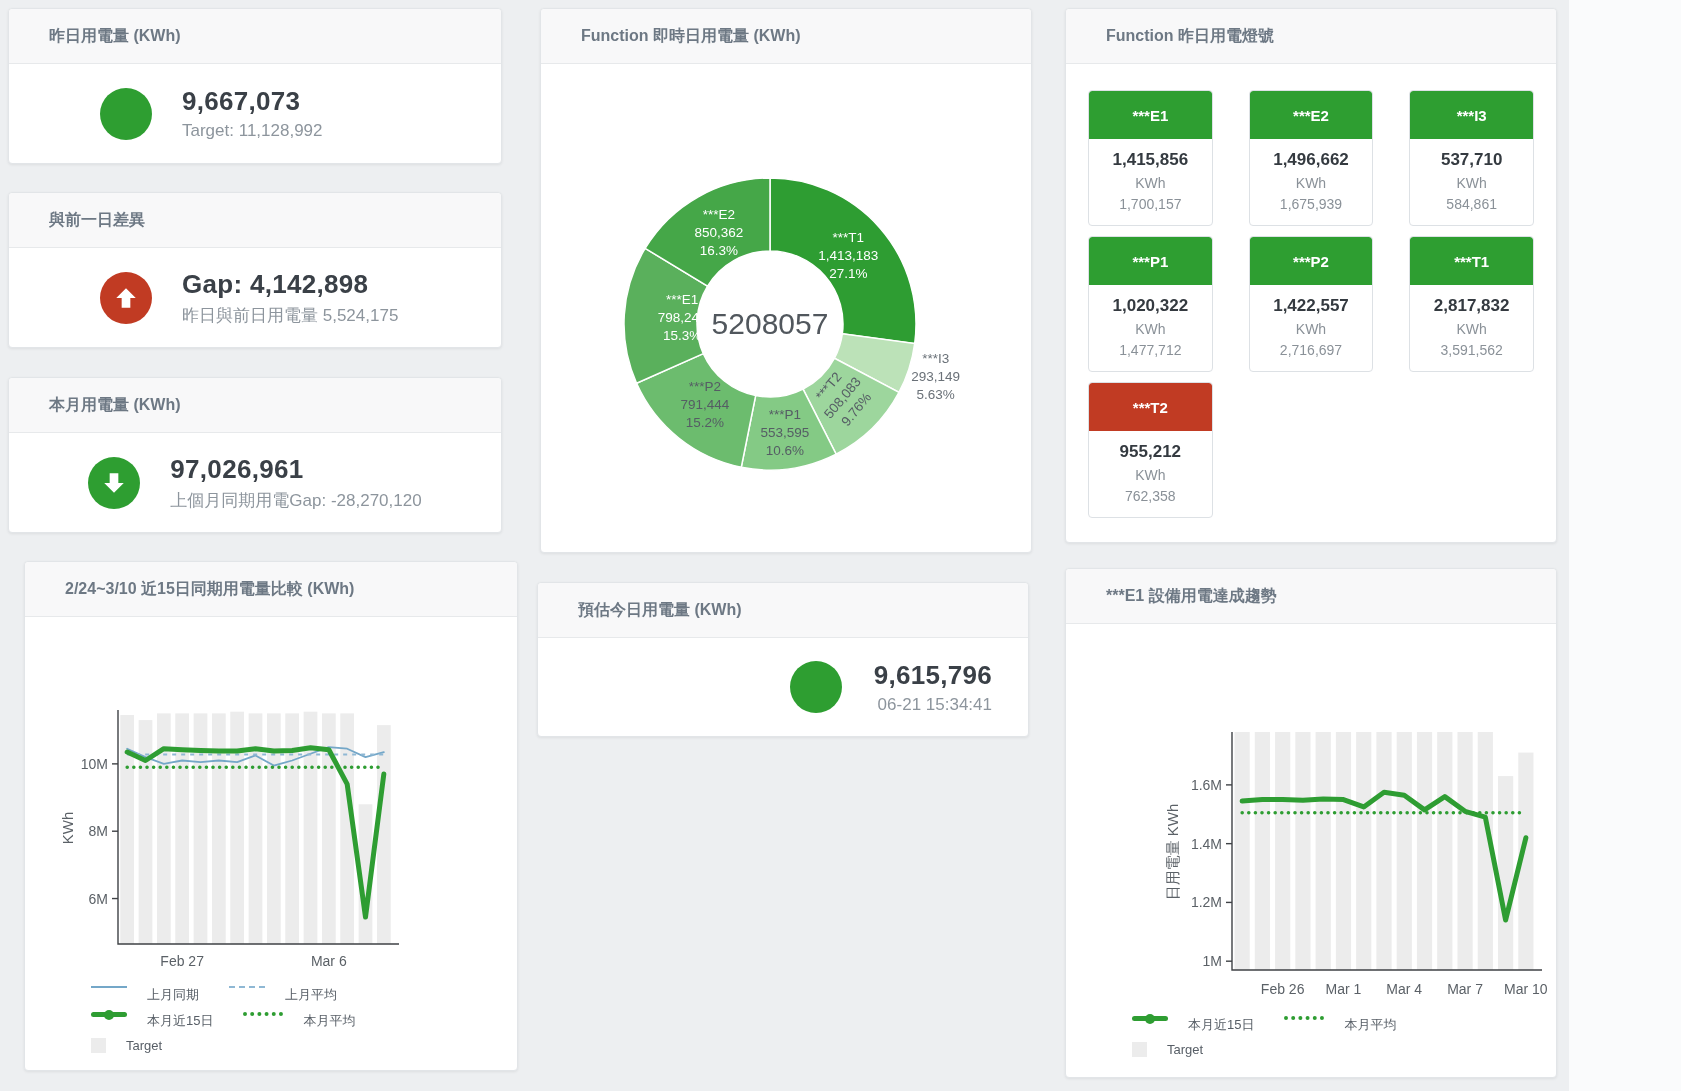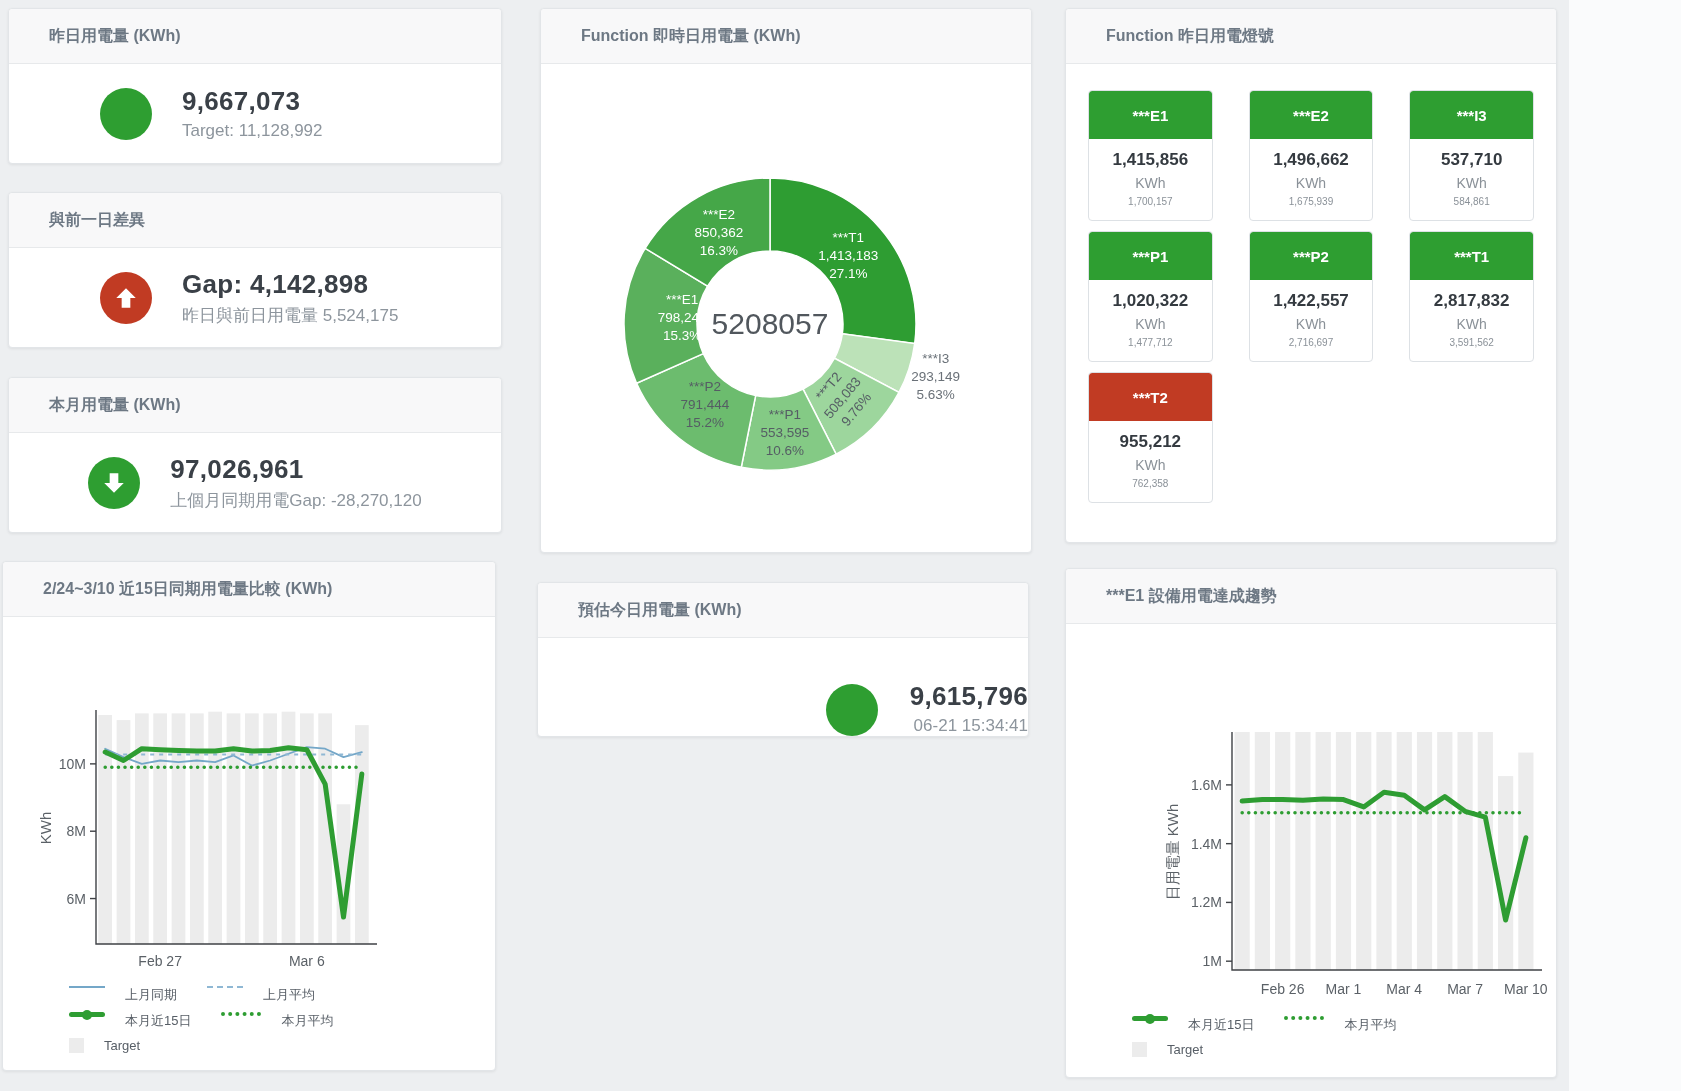--- a/index.html
+++ b/index.html
@@ -24,30 +24,30 @@
   
   .stat-row { display:flex; align-items:center; justify-content:center; gap:30px; height:calc(100% - 55px); }
   .circle {
     width:52px; height:52px; border-radius:50%; background:#2e9e31; flex:0 0 52px;
     display:flex; align-items:center; justify-content:center;
   }
   .circle.red { background:#c13b23; }
   .stat-text { min-width:228px; }
   .stat-text .v { font-size:26px; font-weight:bold; color:#3a4047; letter-spacing:.3px; }
   .stat-text .s { font-size:17px; color:#8d959d; margin-top:4px; }
-  .stat-row.right { justify-content:flex-end; gap:32px;align-items:flex-end; }
+  .stat-row.right { justify-content:flex-end; padding-right:36px; gap:32px; }
   .stat-row.right .stat-text { min-width:0; text-align:right; }
   
   .tiles { padding:26px 22px; display:grid; grid-template-columns:repeat(3,1fr); column-gap:36px; row-gap:10px; }
   .tile { border:1px solid #dde1e5; border-radius:4px; overflow:hidden; background:#fff; }
   .tile-head { height:48px; display:flex; align-items:center; justify-content:center; color:#fff; font-weight:bold; font-size:15px; border-radius:3px 3px 0 0; }
   .tile-body { text-align:center; padding:11px 0 13px; }
   .tile-val { font-size:17px; font-weight:bold; color:#343a40; }
   .tile-unit { font-size:14px; color:#8a9198; margin-top:5px; }
-  .tile-target { font-size:10px; color:#8a9198; margin-top:5px; }
+  .tile-target { font-size:14px; color:#8a9198; margin-top:5px; }
   
   .chart-wrap { padding-top:85px; }
   .chart-wrap.trend { padding-top:98px; }
   svg { display:block; }
   .legend { margin:12px 0 0 66px; font-size:13px; color:#575e66; }
   .legend-row { display:flex; align-items:center; gap:30px; margin-bottom:8px; }
   .legend-item { display:flex; align-items:flex-start; gap:20px; cursor:default; }
   .sw { display:inline-block; width:36px; }
   .sw-line { border-top:2px solid; }
   .sw-dash { border-top:2px dashed; }
@@ -95,21 +95,21 @@
         <path d="M12 3 L21 12 H16 V21 H8 V12 H3 Z" fill="#ffffff"></path>
       </svg>
     </div>
     <div class="stat-text">
       <div class="v">97,026,961</div>
       <div class="s">上個月同期用電Gap: -28,270,120</div>
     </div>
   </div>
 </div>
 
-<div class="card" style="left:2px;top:561px;width:494px;height:510px;">
+<div class="card" style="left:24px;top:561px;width:494px;height:510px;">
   <div class="card-header">2/24~3/10 近15日同期用電量比較 (KWh)</div>
   <div class="chart-wrap">
     <svg id="chart-compare" width="480" height="272" style="margin-left:8px">
         <rect x="87.29166666666667" y="13.050359712230204" width="13.75" height="228.9496402877698" fill="#ececec"></rect>
         <rect x="105.625" y="18.100719424460408" width="13.75" height="223.8992805755396" fill="#ececec"></rect>
         <rect x="123.95833333333331" y="11.366906474820155" width="13.75" height="230.63309352517985" fill="#ececec"></rect>
         <rect x="142.29166666666666" y="11.366906474820155" width="13.75" height="230.63309352517985" fill="#ececec"></rect>
         <rect x="160.625" y="11.366906474820155" width="13.75" height="230.63309352517985" fill="#ececec"></rect>
         <rect x="178.95833333333331" y="11.366906474820155" width="13.75" height="230.63309352517985" fill="#ececec"></rect>
         <rect x="197.29166666666666" y="9.683453237410049" width="13.75" height="232.31654676258995" fill="#ececec"></rect>

